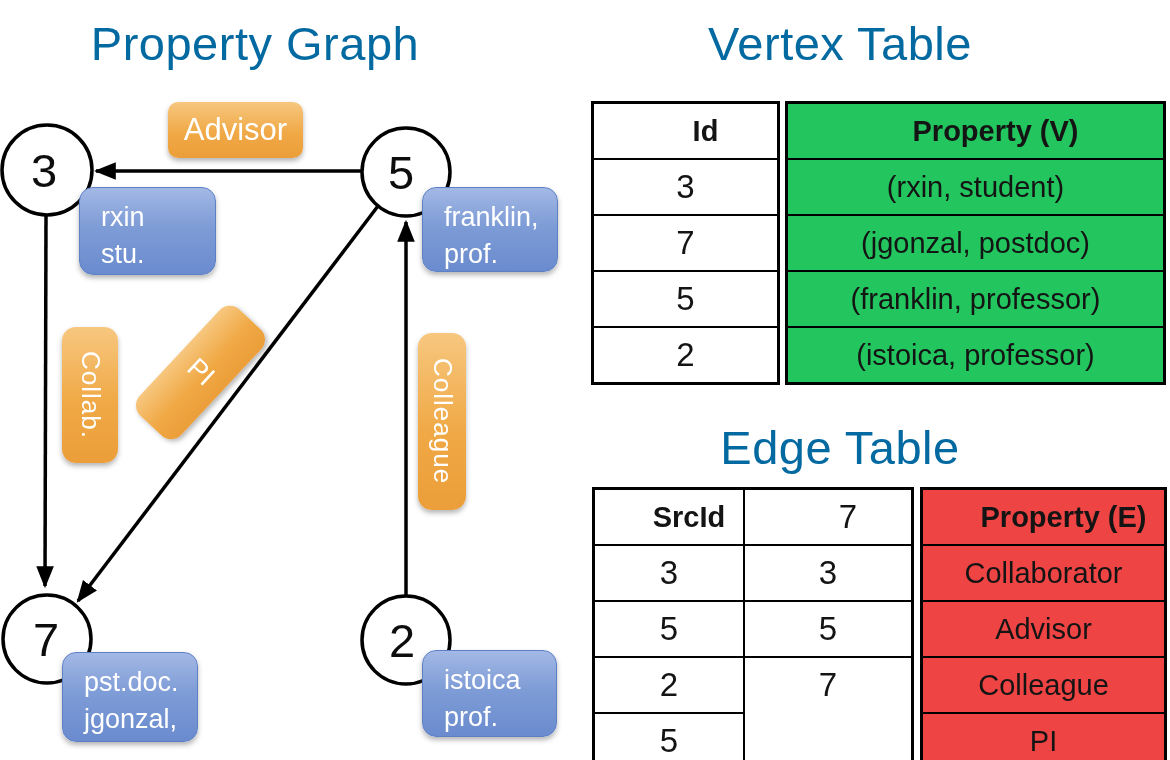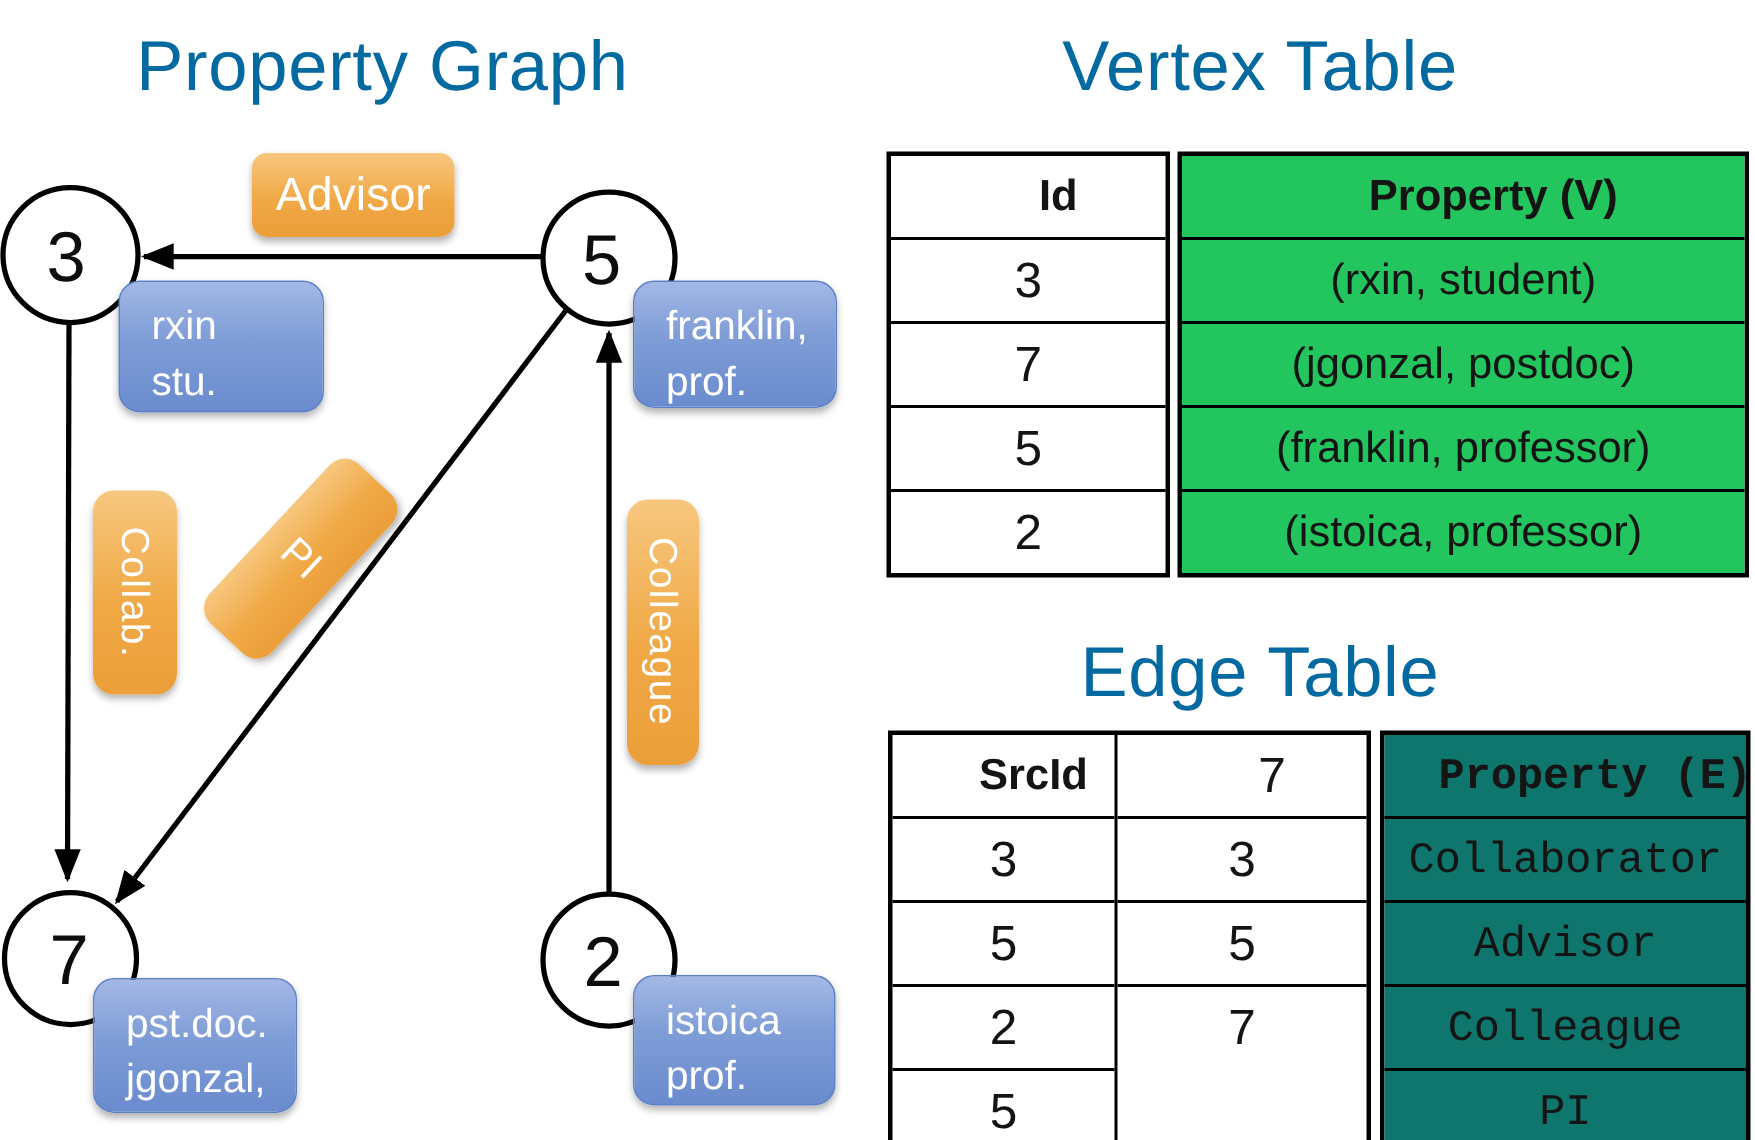--- a/index.html
+++ b/index.html
@@ -63,21 +63,21 @@
   #vertex-table { position:absolute; left:591px; top:101px; display:flex; }
   #vt-idcol   { width:183px; margin-right:5px; }
   #vt-propcol { width:375px; }
   #vt-propcol .cell { background:#22c55e; }
 
   #edge-table { position:absolute; left:592px; top:487px; display:flex; }
   #et-left { display:flex; }
   .et-srccol { width:148px; }
   .et-dstcol { width:166px; border-left:2.5px solid #000; }
   #et-propcol { width:241px; margin-left:6px; }
-  #et-propcol .cell { background:#0f766e;font-family:Liberation Mono, monospace; }
+  #et-propcol .cell { background:#ef4444; }
 </style>
 </head>
 <body>
 
 <div id="canvas">
 
   <div id="pg-title" class="big-title">Property Graph</div>
 
   <svg id="graph-svg" width="570" height="760" viewBox="0 0 570 760">
     <defs>

